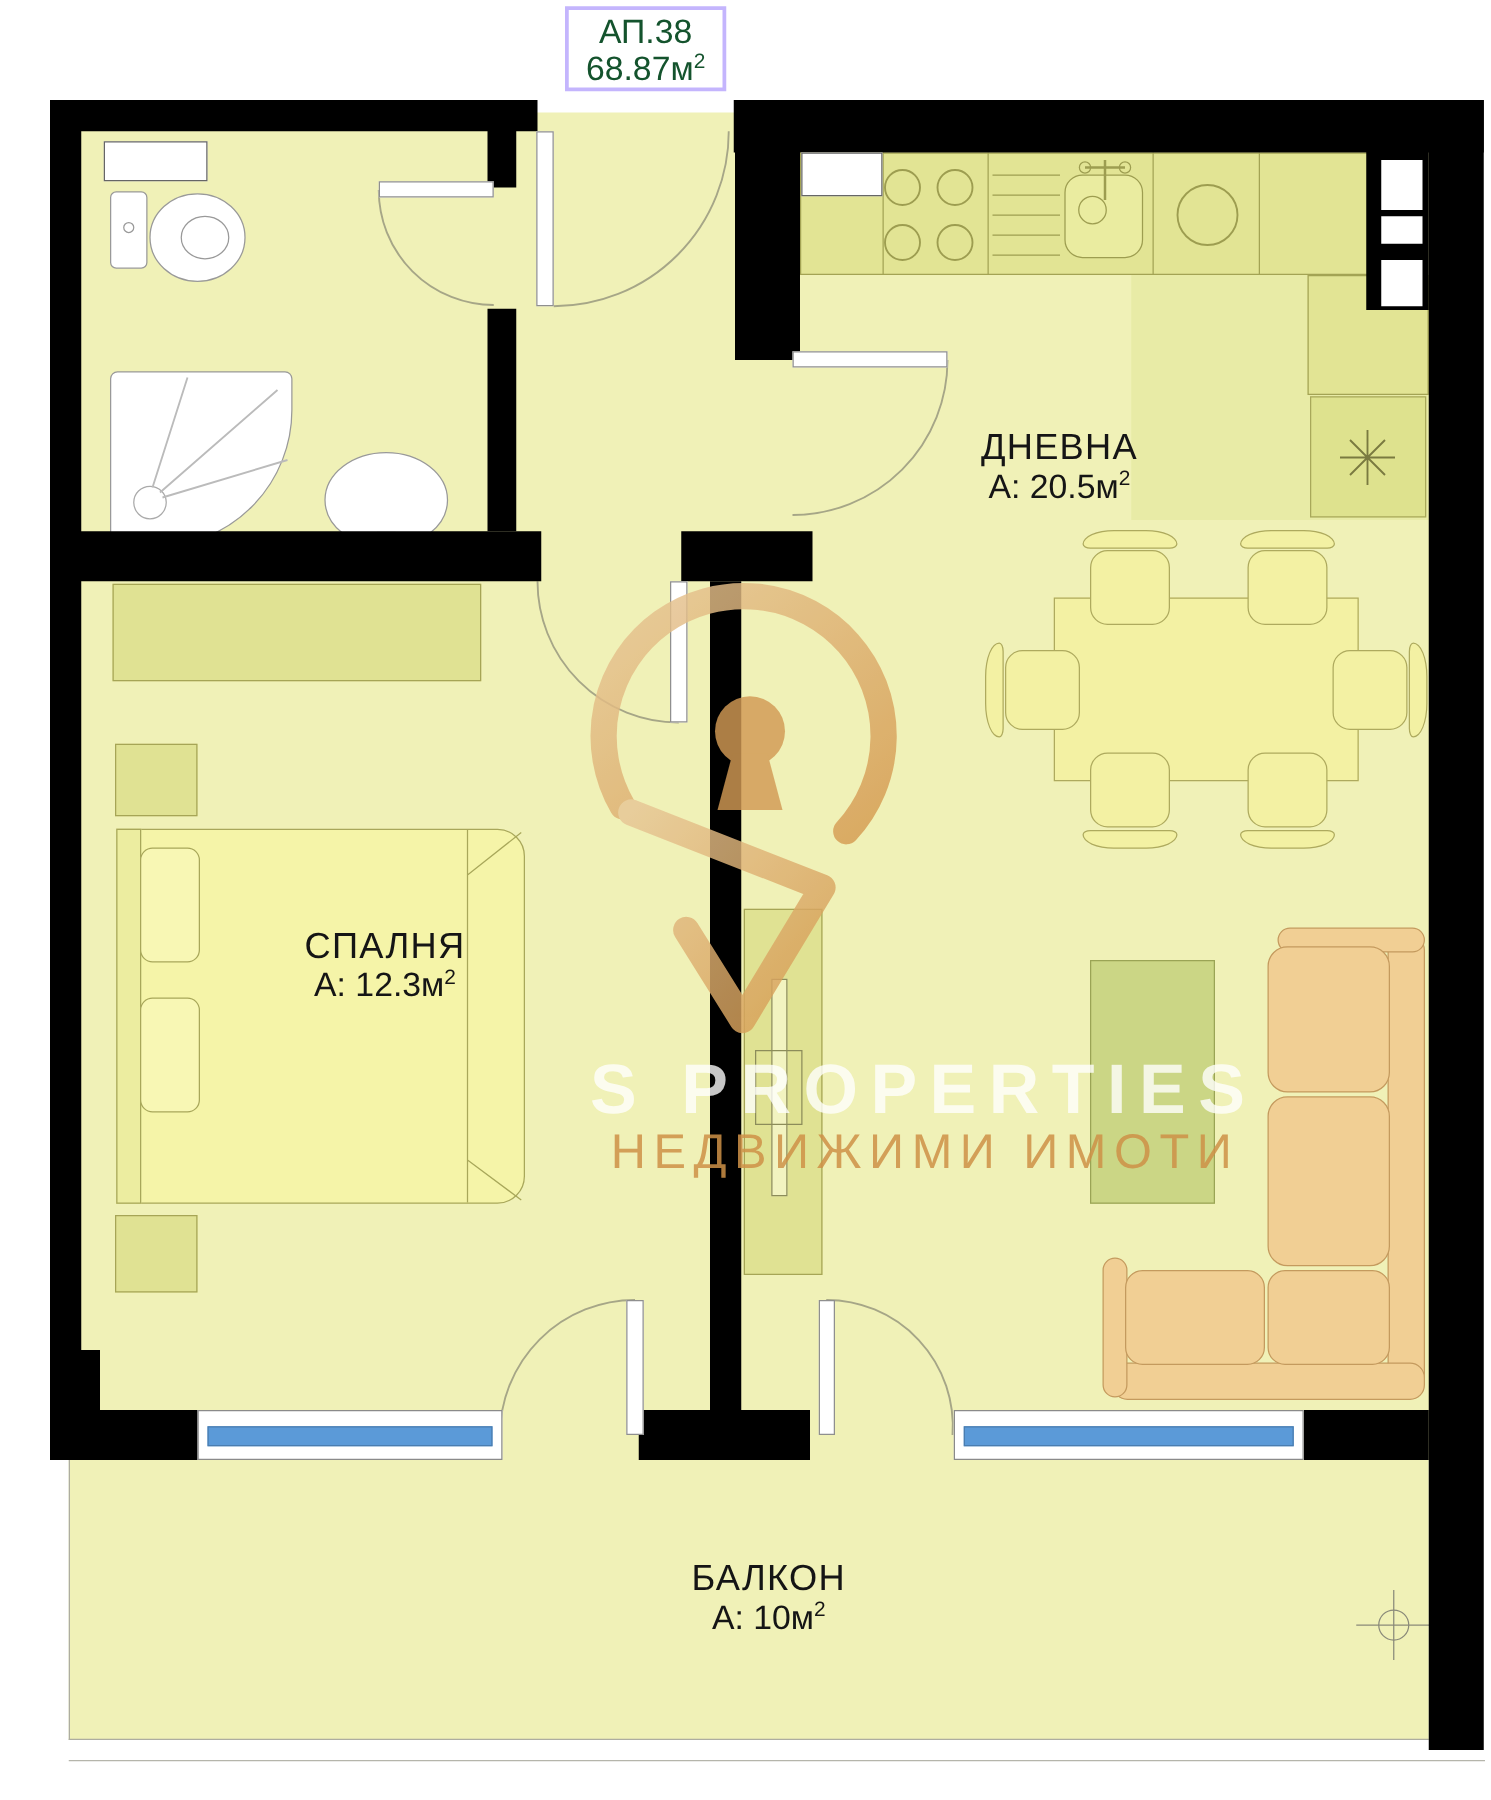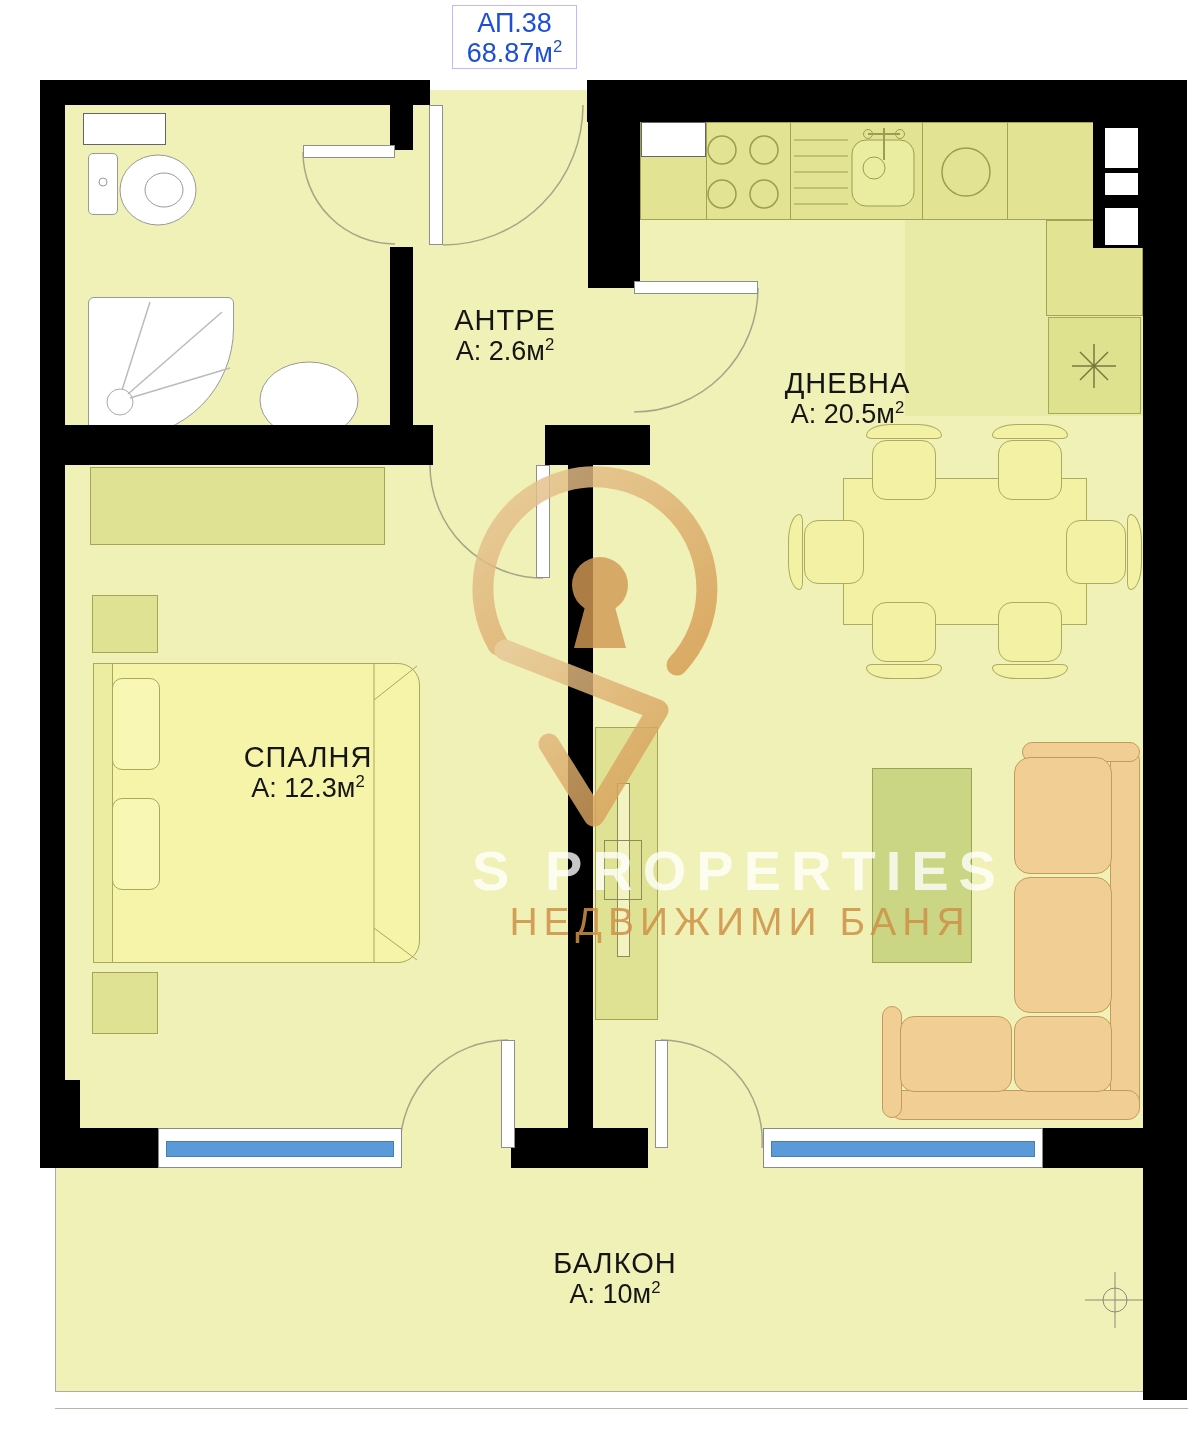--- a/index.html
+++ b/index.html
@@ -35,21 +35,21 @@
   .tank{position:absolute;background:#fff;border:1px solid #999;border-radius:5px;box-sizing:border-box;z-index:3;}
   .thinline{position:absolute;background:#b5b5ab;z-index:2;}
   svg.layer{position:absolute;left:0;top:0;pointer-events:none;}
   #fixtures{z-index:5;}
   #wm{z-index:50;}
   .room-label{position:absolute;text-align:center;color:#151515;z-index:20;}
   .rl-name{font-size:29px;letter-spacing:1px;line-height:31px;}
   .rl-area{font-size:27px;line-height:31px;}
   sup{font-size:62%;vertical-align:super;line-height:0;}
   #title-box{position:absolute;left:452px;top:5px;width:123px;height:62px;background:#fff;
-             border:1px solid #c4b5fd;text-align:center;z-index:55;color:#1d4ed8;}
+             border:3px solid #c4b5fd;text-align:center;z-index:55;color:#14532d;}
   #title-box .t1{font-size:27px;line-height:31px;margin-top:2px;}
   #title-box .t2{font-size:27px;line-height:29px;}
   #wm-brand{position:absolute;left:368px;top:838px;width:742px;text-align:center;
             font-size:56px;font-weight:bold;letter-spacing:10px;color:rgba(255,255,255,0.78);z-index:51;white-space:nowrap;}
   #wm-tagline{position:absolute;left:400px;top:900px;width:680px;text-align:center;
             font-size:39px;letter-spacing:6px;color:rgba(206,144,70,0.85);z-index:51;white-space:nowrap;}
 </style>
 </head>
 <body>
 
@@ -195,25 +195,21 @@
   <div class="winframe" style="left:763px;top:1128px;width:280px;height:40px;"></div>
   <div class="winglass" style="left:771px;top:1141px;width:264px;height:16px;"></div>
 
   <div class="leaf" style="left:429px;top:105px;width:14px;height:140px;"></div>
   <div class="leaf" style="left:303px;top:145px;width:92px;height:13px;"></div>
   <div class="leaf" style="left:634px;top:281px;width:124px;height:13px;"></div>
   <div class="leaf" style="left:536px;top:465px;width:14px;height:113px;"></div>
   <div class="leaf" style="left:501px;top:1040px;width:14px;height:108px;"></div>
   <div class="leaf" style="left:655px;top:1040px;width:13px;height:108px;"></div>
 
-  <div class="room-label" style="left:405px;top:305px;width:200px;">
-    <div class="rl-name">АНТРЕ</div>
-    <div class="rl-area"><span>А: 2.6м</span><sup>2</sup></div>
-  </div>
-  <div class="room-label" style="left:745px;top:368px;width:205px;">
+  <div class="room-label" style="left:745px;top:343px;width:205px;">
     <div class="rl-name">ДНЕВНА</div>
     <div class="rl-area"><span>А: 20.5м</span><sup>2</sup></div>
   </div>
   <div class="room-label" style="left:208px;top:742px;width:200px;">
     <div class="rl-name">СПАЛНЯ</div>
     <div class="rl-area"><span>А: 12.3м</span><sup>2</sup></div>
   </div>
   <div class="room-label" style="left:515px;top:1248px;width:200px;">
     <div class="rl-name">БАЛКОН</div>
     <div class="rl-area"><span>А: 10м</span><sup>2</sup></div>
@@ -232,15 +228,15 @@
       </linearGradient>
     </defs>
     <g opacity="0.82">
       <path d="M498 645 A112 112 0 1 1 677 665" fill="none" stroke="url(#wgrad)" stroke-width="21" stroke-linecap="round"></path>
       <path d="M505 650 L658 710 L594 816 L549 744" fill="none" stroke="url(#wgrad)" stroke-width="21" stroke-linecap="round" stroke-linejoin="round"></path>
       <circle cx="600" cy="585" r="28" fill="#d29a55"></circle>
       <path d="M586 603 L574 648 L626 648 L614 603 Z" fill="#d29a55"></path>
     </g>
   </svg>
   <div id="wm-brand">S PROPERTIES</div>
-  <div id="wm-tagline">НЕДВИЖИМИ БАНЯ</div>
+  <div id="wm-tagline">НЕДВИЖИМИ ИМОТИ</div>
 
 </div>
 
 </body></html>

